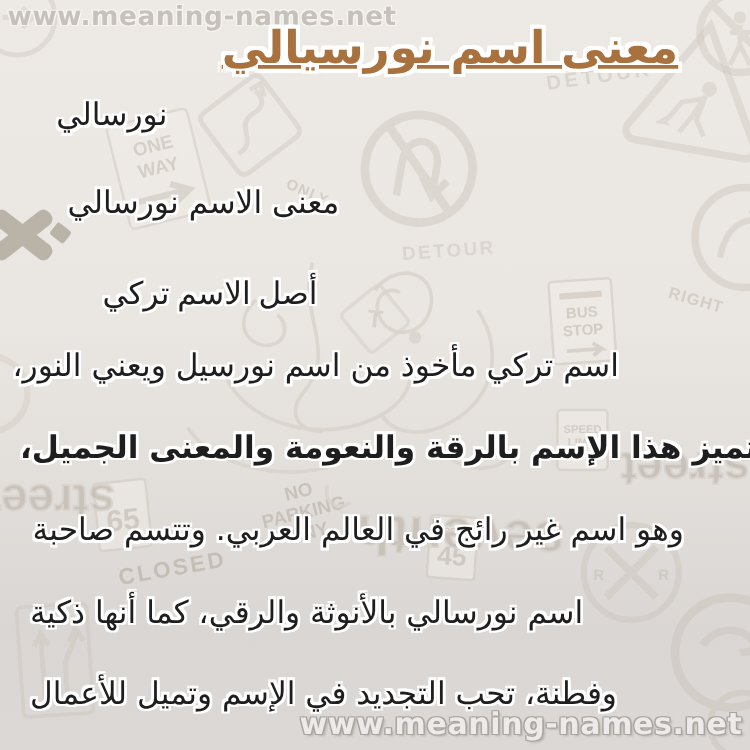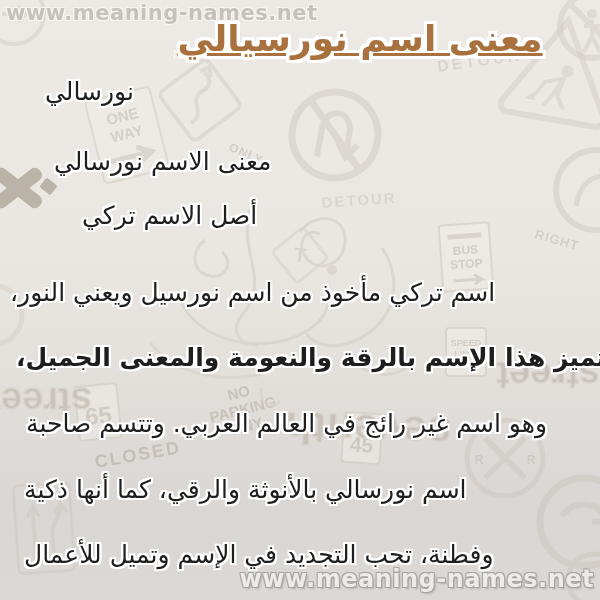--- a/index.html
+++ b/index.html
@@ -25,21 +25,21 @@
   .abs{position:absolute;white-space:nowrap;}
   #main-title{
     left:120px;top:16px;width:480px;text-align:center;
     font-size:36px;font-weight:bold;color:#a8713e;direction:rtl;line-height:1.25;text-decoration:underline;
   }
   .body-line{
     font-size:25px;color:#1e1e1e;direction:rtl;line-height:1.3;font-weight:500;
   }
   #line-0{left:45px;top:76px;}
   #line-1{left:54px;top:146px;}
-  #line-2{left:82px;top:200px;}
+  #line-2{left:82px;top:220px;font-family:Liberation Serif, serif;}
   #line-3{left:10px;top:277px;}
   #line-4{left:16px;top:342px;font-weight:bold;}
   #line-5{left:26px;top:408px;}
   #line-6{left:24px;top:474px;}
   #line-7{left:24px;top:539px;}
   
   #wm-top{
     left:6px;top:1px;font-size:21px;font-weight:bold;color:#c7c1bb;
     letter-spacing:0.5px;
     text-shadow:-1px -1px 0 #f7f5f2,1px -1px 0 #f7f5f2,-1px 1px 0 #f7f5f2,1px 1px 0 #f7f5f2;

